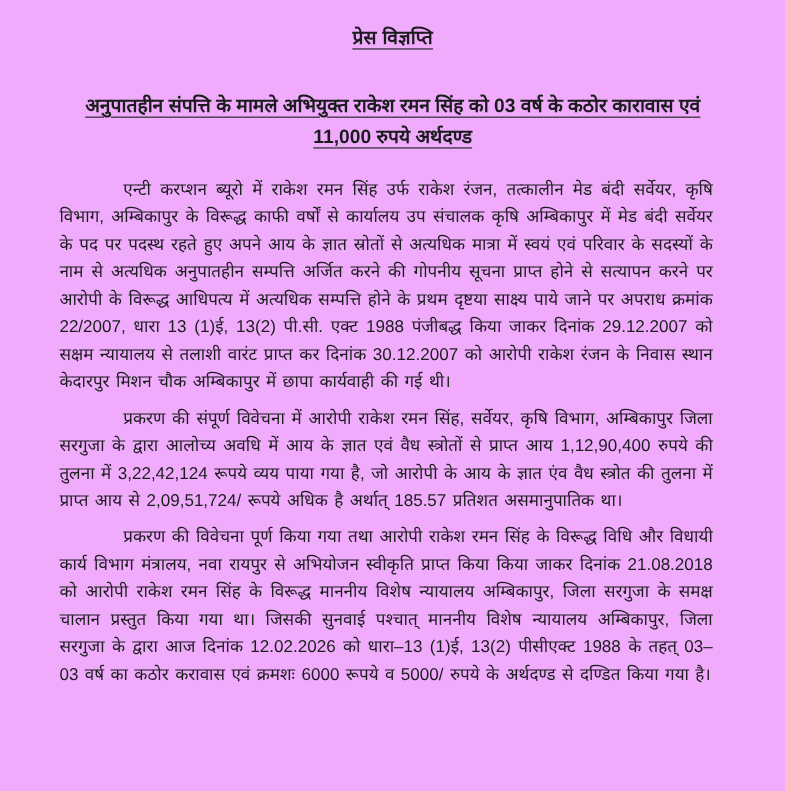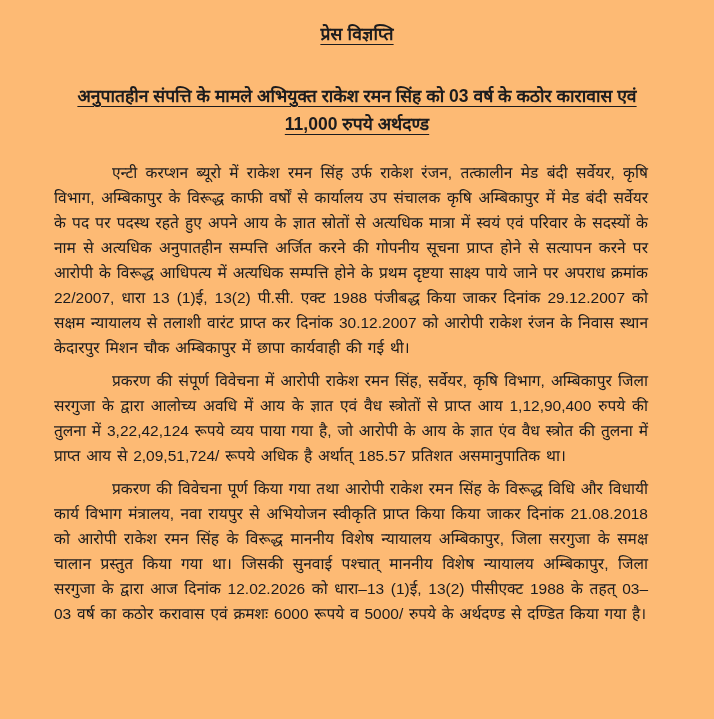--- a/index.html
+++ b/index.html
@@ -12,21 +12,21 @@
     height: 719px;
     overflow: hidden;
     font-family: "Liberation Sans", "DejaVu Sans", sans-serif;
     color: #1c1c1e;
   }
   .page {
     box-sizing: border-box;
     width: 714px;
     height: 719px;
     padding: 16px 54px 20px 54px;
-    background: #fdba74;
+    background: #f0abfc;
   }
   .doc-title {
     margin: 0;
     padding-top: 6px;
     text-align: center;
     font-size: 17.5px;
     font-weight: 600;
     line-height: 24px;
     letter-spacing: 0.2px;
   }

